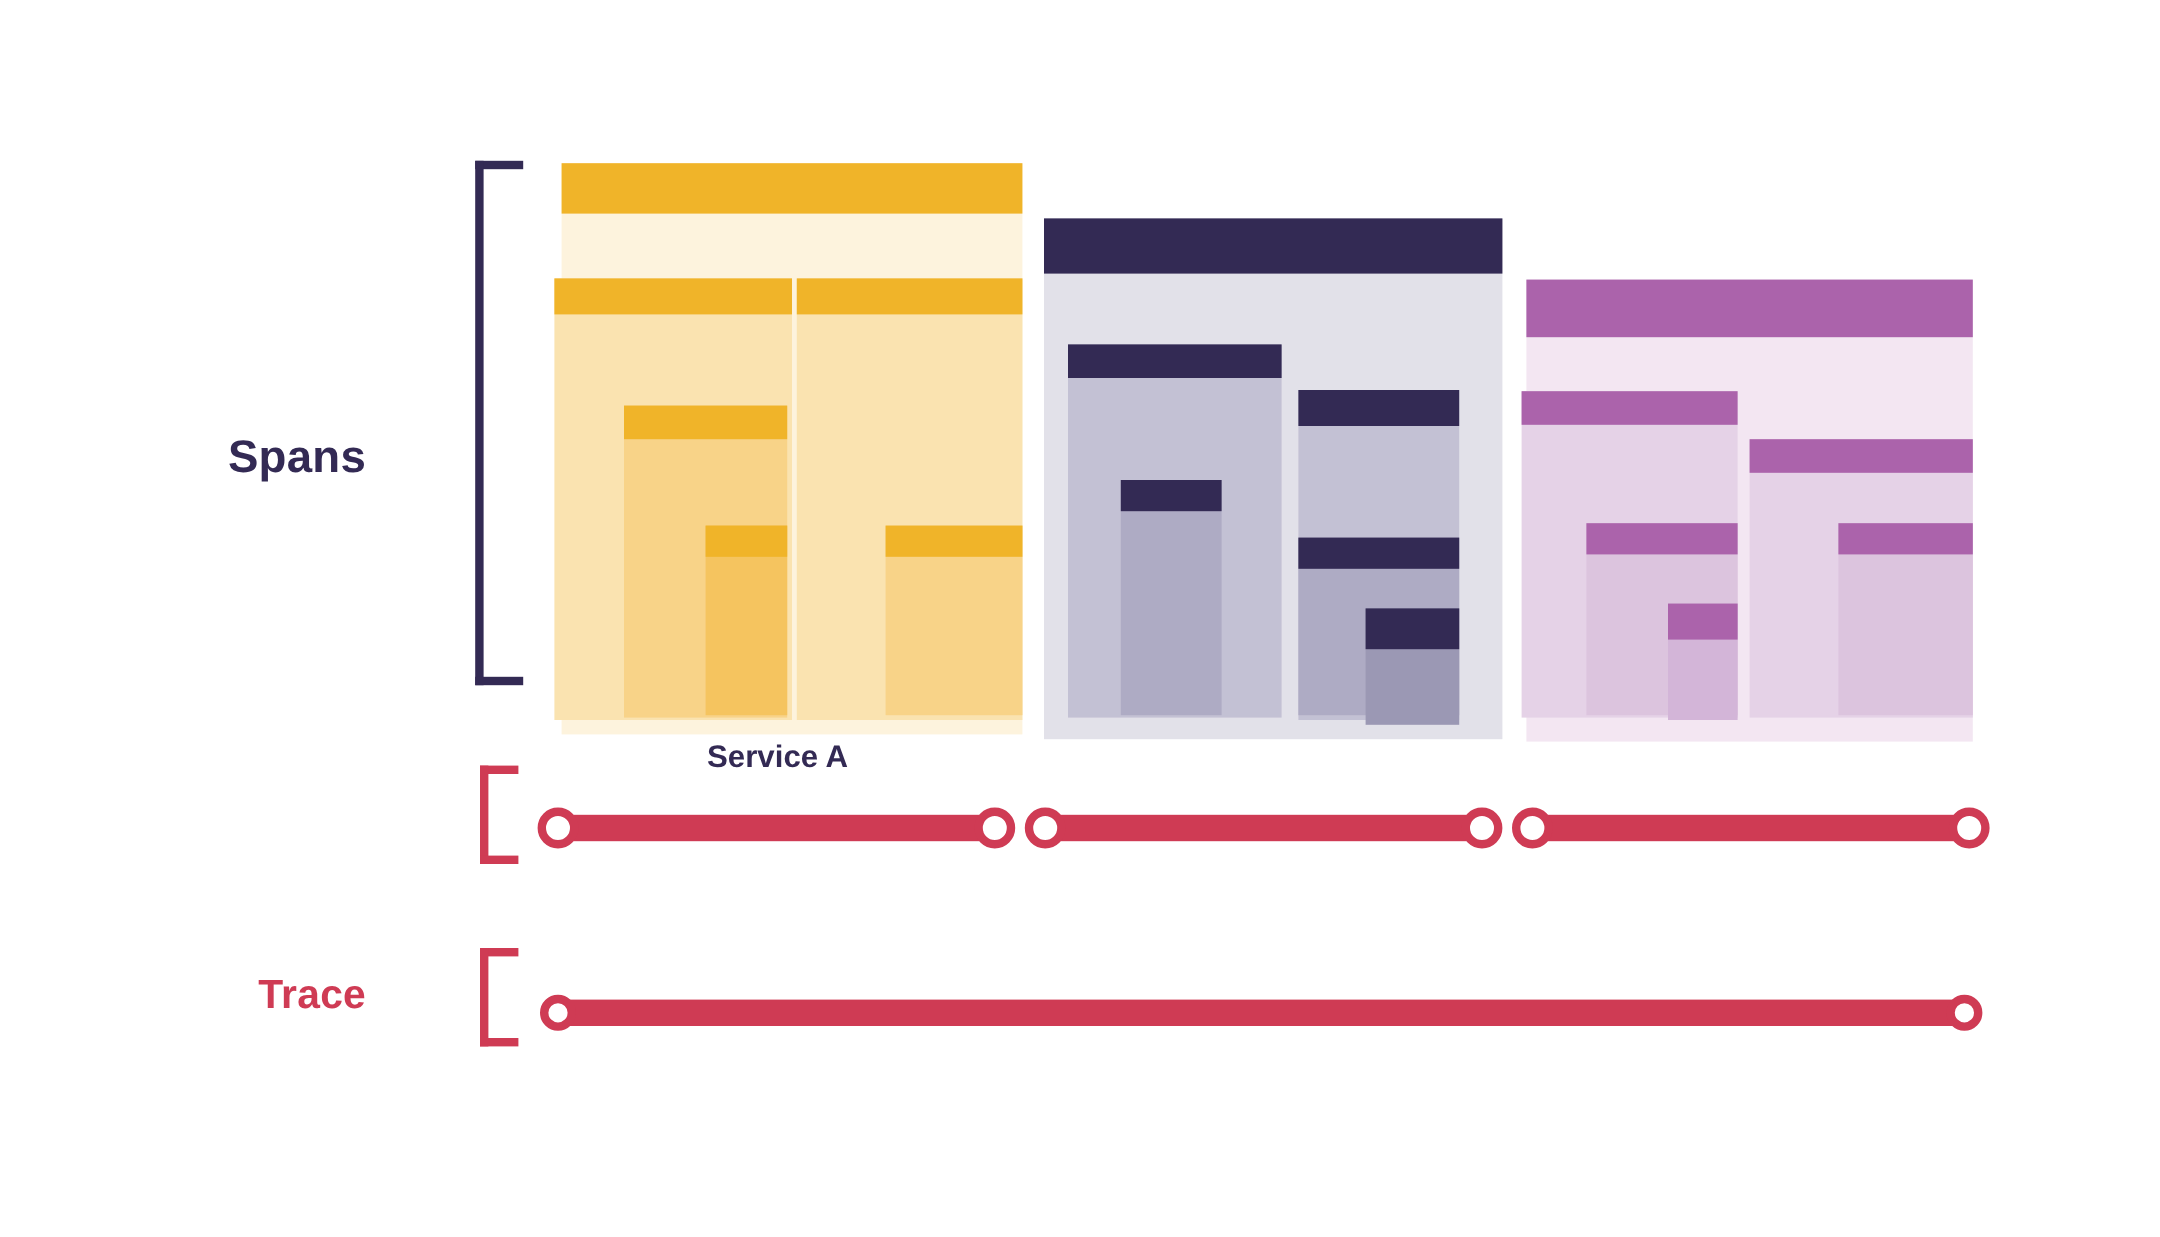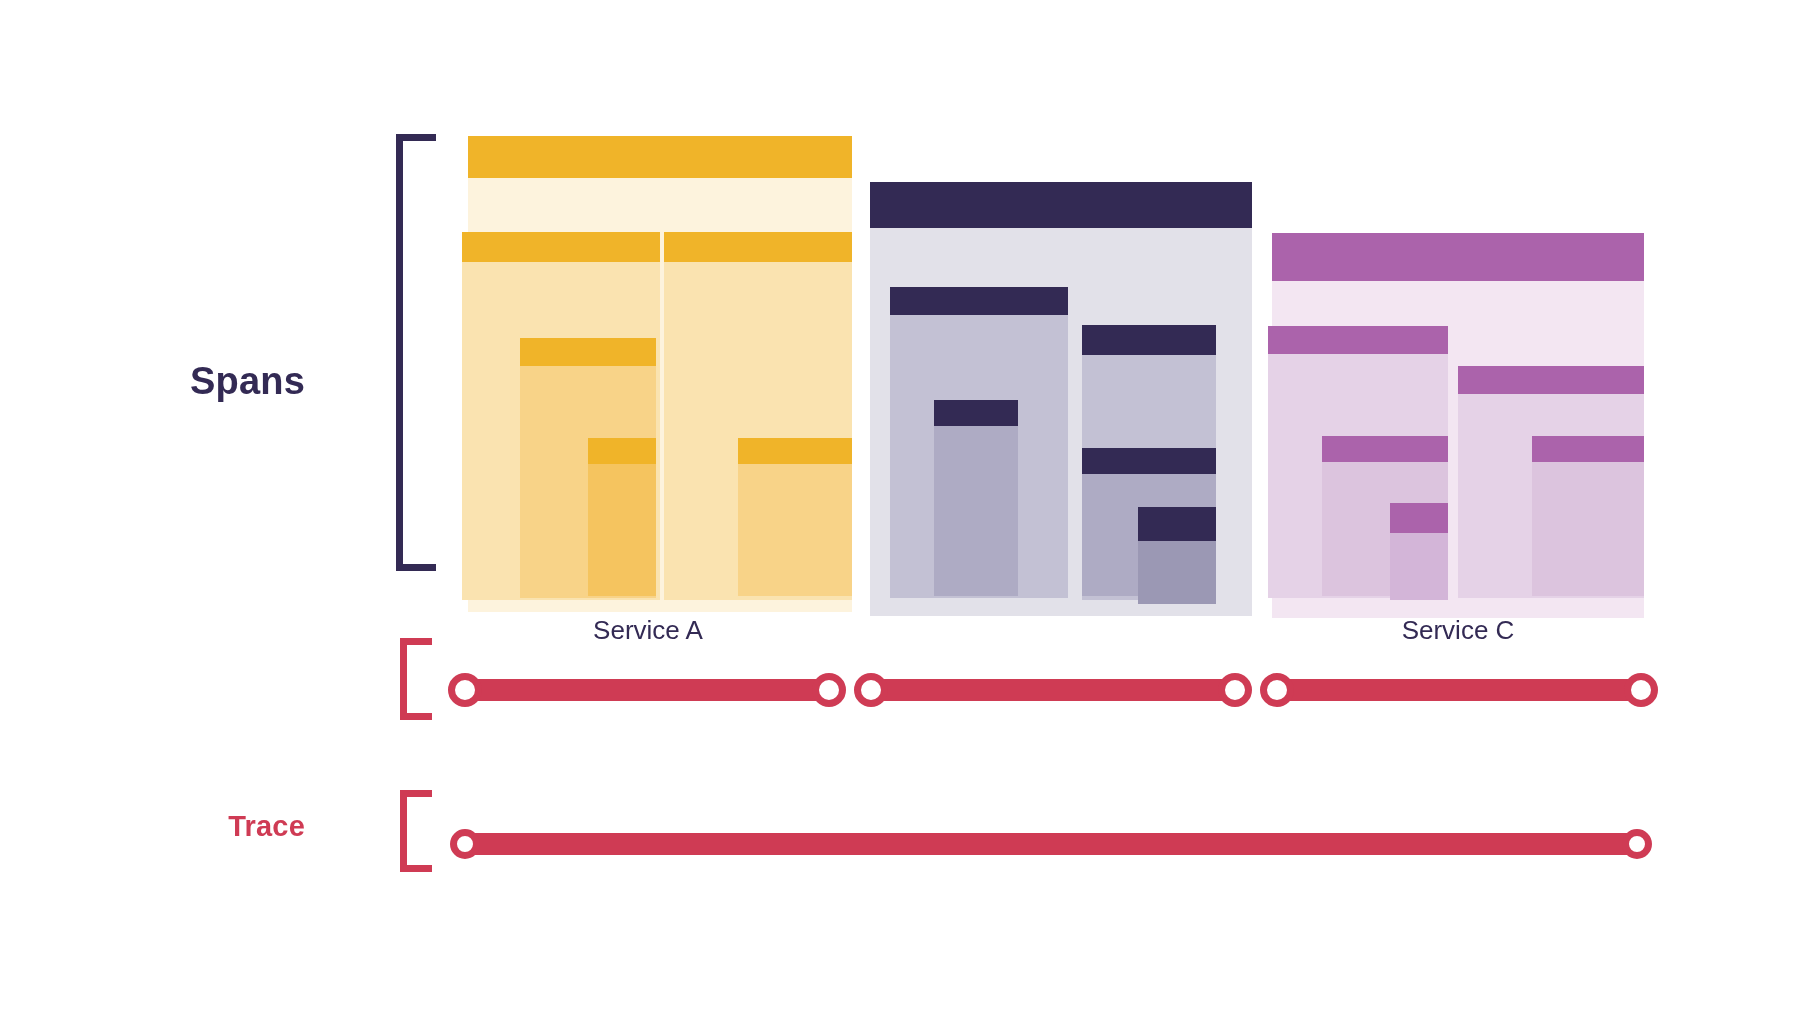--- a/index.html
+++ b/index.html
@@ -22,21 +22,21 @@
   #lbl-spans{
     right:1495px; top:360px;
     font-size:38px; color:#332a54;
   }
   #lbl-transactions{
     right:1495px; top:655px;
     font-size:38px; color:#cf3b54;
   }
   #lbl-trace{
     right:1495px; top:810px;
-    font-size:29px; color:#cf3b54;
+    font-size:34px; color:#cf3b54;
   }
 
   
   .bracket{position:absolute;}
   .bracket .v{position:absolute;left:0;top:0;width:7px;height:100%;}
   .bracket .t{position:absolute;left:0;top:0;height:7px;}
   .bracket .b{position:absolute;left:0;bottom:0;height:7px;}
 
   #bracket-spans{left:396px;top:134px;width:40px;height:437px;}
   #bracket-spans .v,#bracket-spans .t,#bracket-spans .b{background:#332a54;}
@@ -51,21 +51,21 @@
   #bracket-trace .t,#bracket-trace .b{width:32px;}
 
   
   #spans-area{position:absolute;left:0;top:0;width:1800px;height:600px;}
   .service-group{position:absolute;}
   .span-bar{position:absolute;}
   .span-head{position:absolute;left:0;top:0;width:100%;}
 
   .service-caption{
     position:absolute;
-    font-size:26px;font-weight:400;color:#332a54;
+    font-size:26px;font-weight:700;color:#332a54;
     text-align:center;white-space:nowrap;
   }
 
   
   .tline{position:absolute;height:22px;border-radius:0;}
   .tdot{
     position:absolute;
     border-radius:50%;
     background:#ffffff;
     box-sizing:border-box;
@@ -151,21 +151,20 @@
         </div>
         <div class="span-bar" style="left: 1390px; top: 503px; width: 58px; height: 97px; background: rgb(211, 181, 216);">
           <div class="span-head" style="height: 30px; background: rgb(171, 99, 171);"></div>
         </div>
         <div class="span-bar" style="left: 1458px; top: 366px; width: 186px; height: 232px; background: rgb(229, 210, 231);">
           <div class="span-head" style="height: 28px; background: rgb(171, 99, 171);"></div>
         </div>
         <div class="span-bar" style="left: 1532px; top: 436px; width: 112px; height: 160px; background: rgb(220, 196, 222);">
           <div class="span-head" style="height: 26px; background: rgb(171, 99, 171);"></div>
         </div>
-        <div class="service-caption" style="left: 1308px; top: 615px; width: 300px;">Service C</div>
       </div>
     </div>
 
   <div id="transactions-area" style="position:absolute;left:0;top:0;width:1800px;height:1031px;">
       <div class="tline" style="left: 456px; top: 679px; width: 372px; background: rgb(207, 59, 84);"></div>
       <div class="tline" style="left: 862px; top: 679px; width: 372px; background: rgb(207, 59, 84);"></div>
       <div class="tline" style="left: 1268px; top: 679px; width: 372px; background: rgb(207, 59, 84);"></div>
       <div class="tdot big" style="left: 448px; top: 673px;"></div>
       <div class="tdot big" style="left: 812px; top: 673px;"></div>
       <div class="tdot big" style="left: 854px; top: 673px;"></div>

